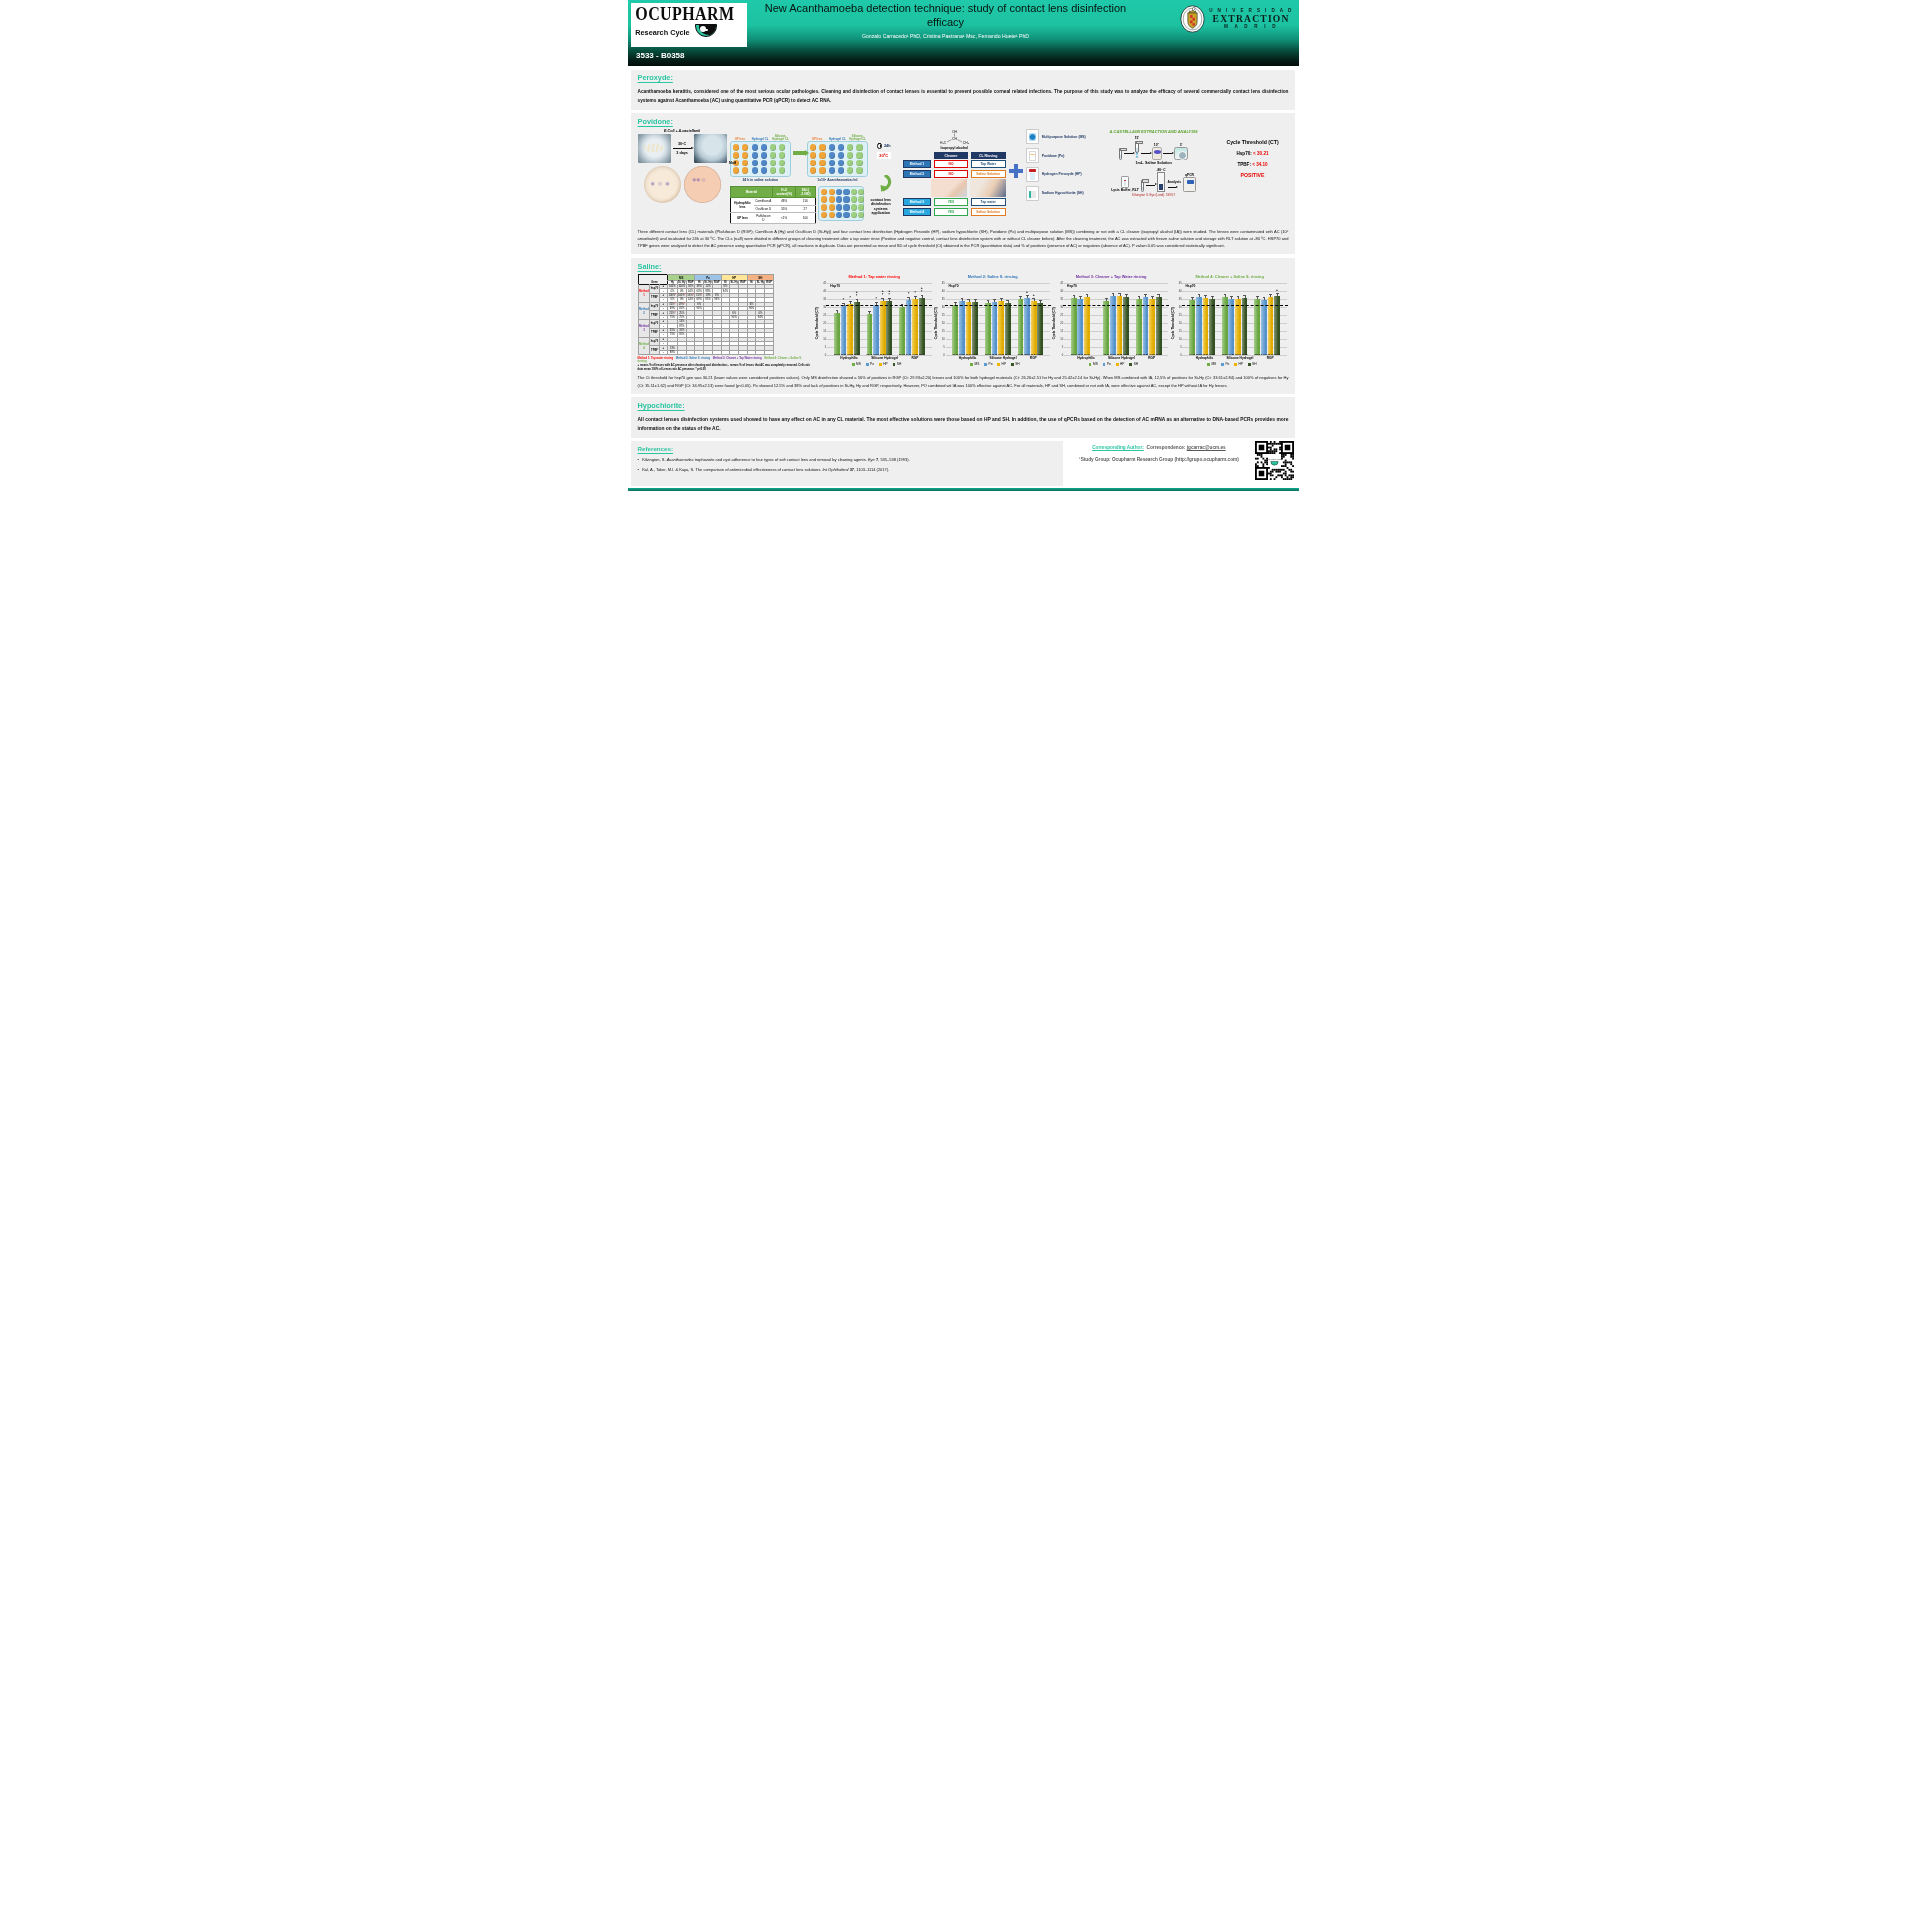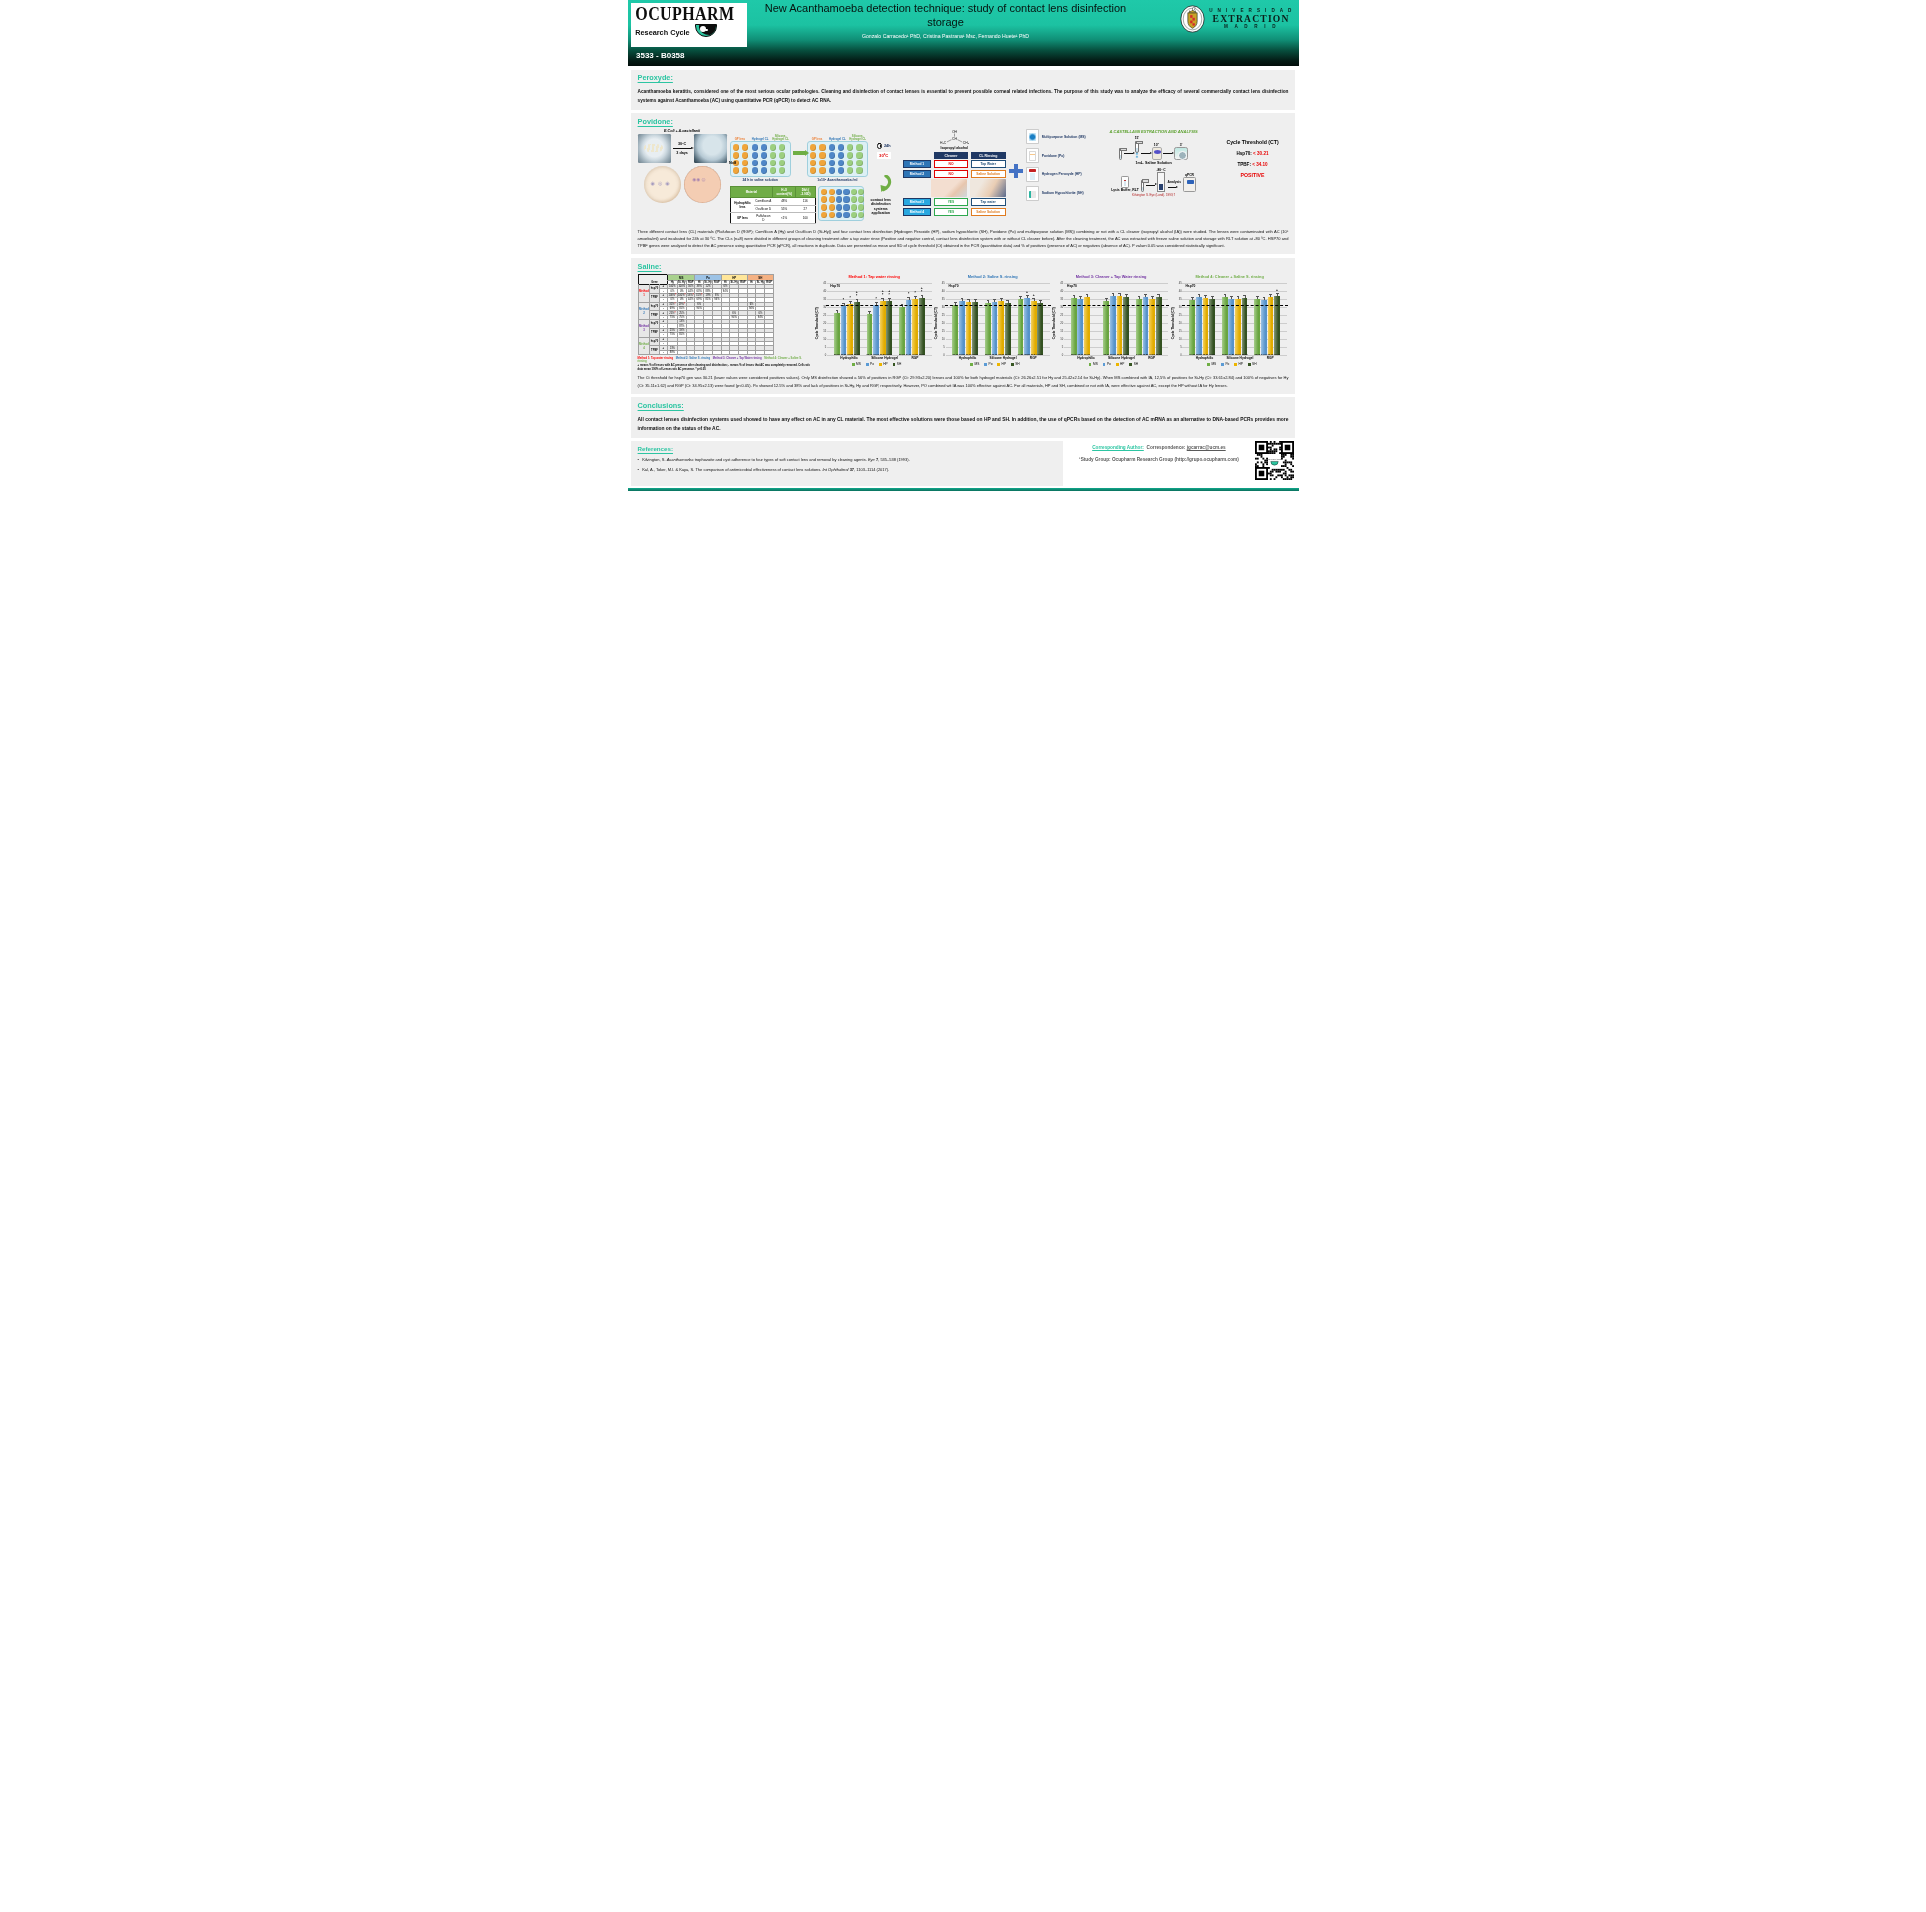--- a/index.html
+++ b/index.html
@@ -238,21 +238,21 @@
         <div class="logo-line2">Research Cycle</div>
         <div class="eye">
           <div class="pupil"></div>
             <div class="glint"></div>
             <div class="glint2"></div>
         </div>
       </div>
     </div>
     <div class="code">3533 - B0358</div>
     <div class="title-wrap">
-      <h1 class="title">New Acanthamoeba detection technique: study of contact lens disinfection storage</h1>
+      <h1 class="title">New Acanthamoeba detection technique: study of contact lens disinfection efficacy</h1>
       <div class="authors">Gonzalo Carracedo¹ PhD, Cristina Pastrana¹ Msc, Fernando Huete¹ PhD</div>
     </div>
     <div class="ucm">
       <svg class="crest" width="25" height="28" viewBox="0 0 64 72">
         <ellipse cx="32" cy="36" rx="30" ry="34" fill="#fff" stroke="#10201c" stroke-width="2"></ellipse>
         <ellipse cx="32" cy="36" rx="24" ry="28" fill="none" stroke="#10201c" stroke-width="1"></ellipse>
         <path d="M32 14 Q30 6 36 5 Q40 4 38 10 L34 16 Z" fill="#fff" stroke="#10201c" stroke-width="1.2"></path>
         <path d="M20 20 L44 20 L44 42 Q44 54 32 60 Q20 54 20 42 Z" fill="#c9a227" stroke="#10201c" stroke-width="1.5"></path>
         <rect x="26" y="26" width="6" height="7" fill="#d42a2a"></rect>
           <rect x="32" y="33" width="6" height="7" fill="#d42a2a"></rect>
@@ -1338,21 +1338,21 @@
                 </div>
               </div>
             </div>
           </div>
         </div>
     </div>
     <p class="ptext">The Ct threshold for hsp70 gen was 30.21 (lower values were considered positives values). Only MS disinfection showed a 56% of positives in RGP (Ct: 29.93±2.20) lenses and 100% for both hydrogel materials (Ct: 26.26±2.51 for Hy and 25.42±2.14 for Si-Hy). When MS combined with IA, 12,5% of positives for Si-Hy (Ct: 33.61±2.84) and 100% of negatives for Hy (Ct: 35.11±1.62) and RGP (Ct: 34.95±2.13) were found (p&lt;0.05). Po showed 12.5% and 38% and lack of positives in Si-Hy, Hy and RGP, respectively. However, PO combined wit IA was 100% effective against AC. For all materials, HP and SH, combined or not with IA, were effective against AC, except the HP without IA for Hy lenses.</p>
   </section>
 
   <section class="sec">
-    <h2 class="h">Conclusions:</h2>
+    <h2 class="h">Hypochlorite:</h2>
     <p class="ptext bold cbig">All contact lenses disinfection systems used showed to have any effect on AC in any CL material. The most effective solutions were those based on HP and SH. In addition, the use of qPCRs based on the detection of AC mRNA as an alternative to DNA-based PCRs provides more information on the status of the AC.</p>
   </section>
 
   <div class="footer-row">
     <section class="sec ref-sec">
       <h2 class="h small">References:</h2>
       <ul id="ref-list">
           <li><span>Kilvington, S. </span><span class="i ">Acanthamoeba</span><span> trophozoite and cyst adherence to four types of soft contact lens and removal by cleaning agents. </span><span class="i ">Eye</span><span> </span><span class="b">7</span><span>, 535–538 (1993).</span></li>
           <li><span>Kal, A., Toker, M.I. &amp; Kaya, S. The comparison of antimicrobial effectiveness of contact lens solutions. </span><span class="i ">Int Ophthalmol</span><span> </span><span class="b">37</span><span>, 1103–1114 (2017).</span></li>
         </ul>

